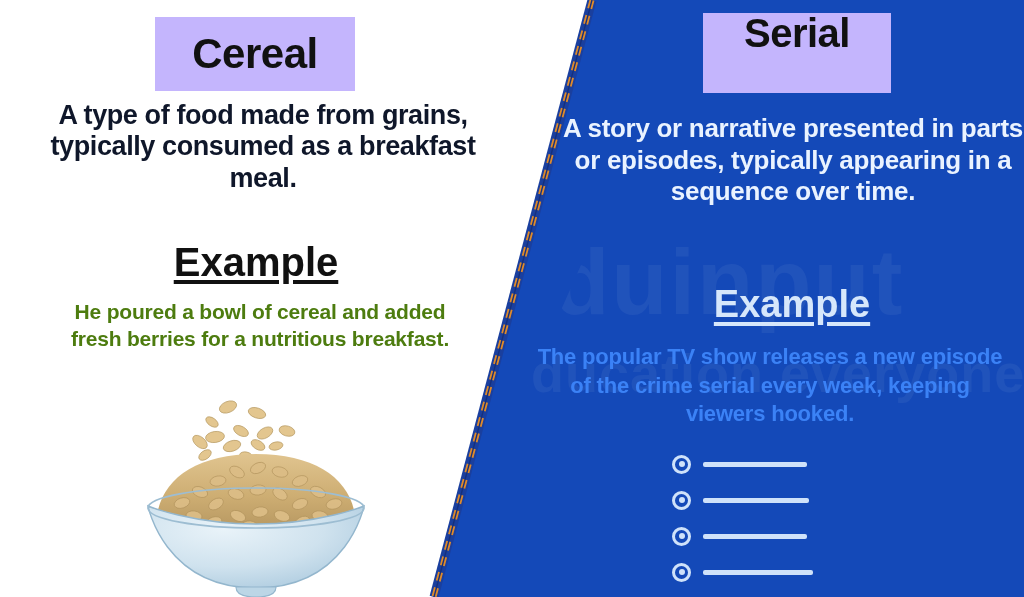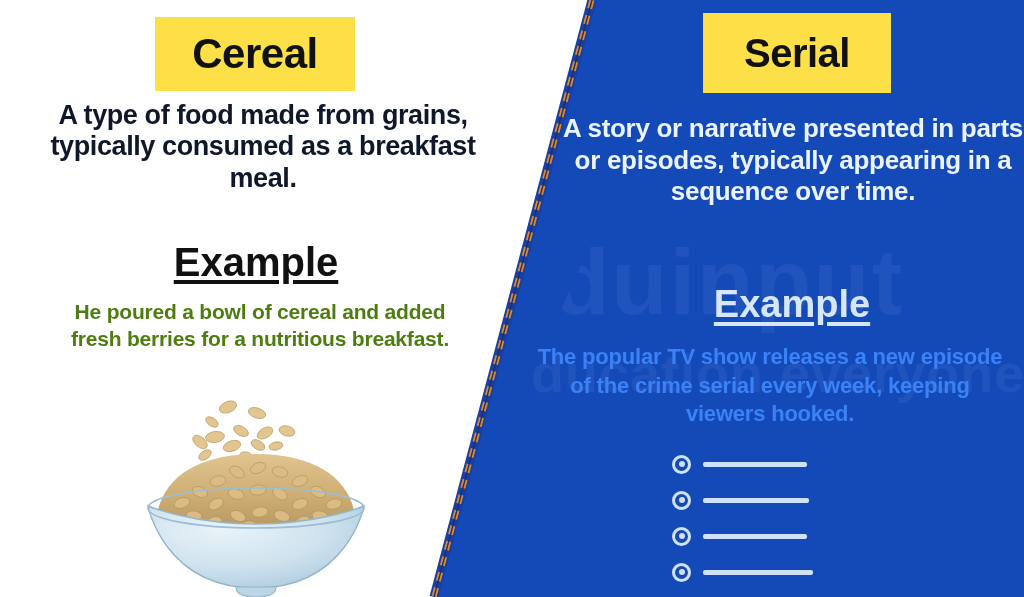--- a/index.html
+++ b/index.html
@@ -65,21 +65,21 @@
   .left-col {
     position: absolute;
     left: 0; top: 0;
     width: 516px;
     height: 597px;
     z-index: 4;
     text-align: center;
   }
   .tag {
     display: inline-block;
-    background: #fde047;
+    background: #c4b5fd;
     font-weight: 700;
     line-height: 1;
     color: #111111;
   }
   .tag-cereal {
     position: absolute;
     left: 155px;
     top: 17px;
     width: 200px;
     height: 74px;
@@ -145,21 +145,20 @@
   }
   .tag-serial {
     position: absolute;
     left: 191px;
     top: 13px;
     width: 188px;
     height: 80px;
     font-size: 40px;
     letter-spacing: -0.5px;
     display: flex;
-    align-items: center;
     justify-content: center;
   }
   .def-right {
     position: absolute;
     left: 48px;
     top: 113px;
     width: 466px;
     font-size: 26px;
     font-weight: 700;
     line-height: 1.22;

